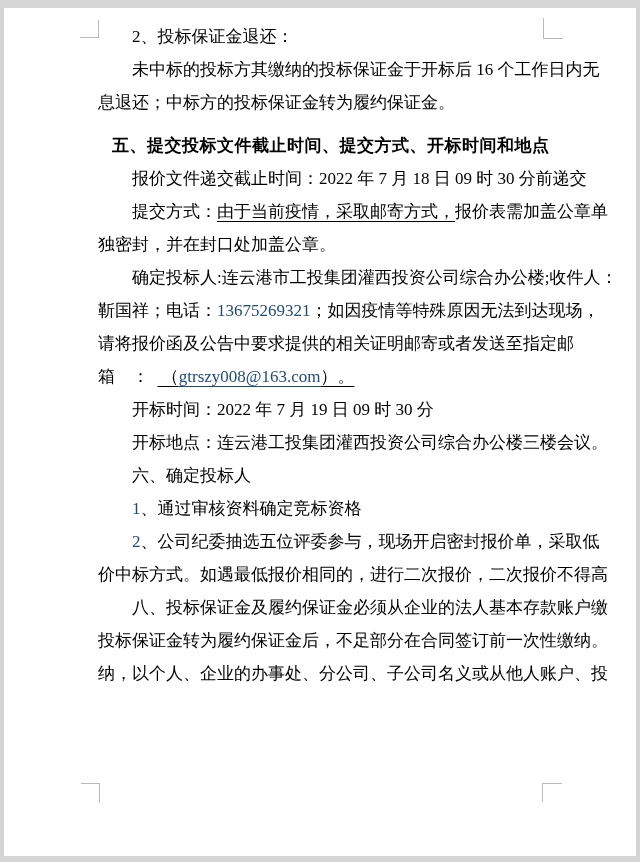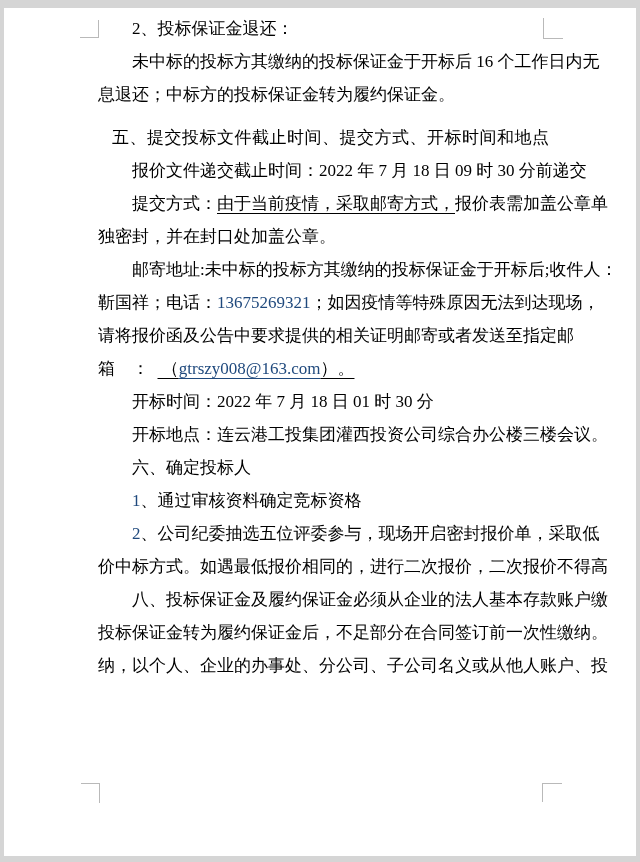--- a/index.html
+++ b/index.html
@@ -7,27 +7,27 @@
     width:640px;height:862px;position:relative;
     background:#d5d5d5;
     font-family:"Liberation Serif","DejaVu Serif",serif;
     overflow:hidden;
   }
   .page{
     position:absolute;left:4px;top:8px;width:632px;height:848px;
     background:#ffffff;
   }
   .content{
-    position:absolute;left:94px;top:4px;width:452px;
+    position:absolute;left:94px;top:12px;width:452px;
     color:#000000;font-size:17px;line-height:33px;
     text-align:left;white-space:nowrap;
   }
   .line{height:33px;}
   .line.indent{padding-left:34px;}
-  .line.heading{padding-left:14px;margin-top:10px;font-weight:normal;letter-spacing:0.5px;}
+  .line.heading{padding-left:14px;margin-top:10px;font-weight:bold;letter-spacing:0.5px;}
   .run.u{text-decoration:underline;text-underline-offset:4px;}
   .run.num{color:var(--num-color,#1f497d);}
   
   .mark{position:absolute;}
   .mark-tl{left:76px;top:12px;width:18px;height:17px;
     border-right:1px solid #b9b9b9;border-bottom:1px solid #b9b9b9;}
   .mark-tr{left:539px;top:10px;width:19px;height:20px;
     border-left:1px solid #b9b9b9;border-bottom:1px solid #b9b9b9;}
   .mark-bl{left:77px;top:775px;width:18px;height:19px;
     border-right:1px solid #b9b9b9;border-top:1px solid #b9b9b9;}
@@ -43,25 +43,25 @@
   <div class="mark mark-bl"></div>
   <div class="mark mark-br"></div>
   <div class="content" id="doc-content">
       <div class="line indent"><span class="run">2、投标保证金退还：</span></div>
       <div class="line indent"><span class="run">未中标的投标方其缴纳的投标保证金于开标后 16 个工作日内无</span></div>
       <div class="line"><span class="run">息退还；中标方的投标保证金转为履约保证金。</span></div>
       <div class="line heading"><span class="run b">五、提交投标文件截止时间、提交方式、开标时间和地点</span></div>
       <div class="line indent"><span class="run">报价文件递交截止时间：2022 年 7 月 18 日 09 时 30 分前递交</span></div>
       <div class="line indent"><span class="run">提交方式：</span><span class="run u">由于当前疫情，采取邮寄方式，</span><span class="run">报价表需加盖公章单</span></div>
       <div class="line"><span class="run">独密封，并在封口处加盖公章。</span></div>
-      <div class="line indent"><span class="run">邮寄地址:未中标的投标方其缴纳的投标保证金于开标后;收件人：</span></div>
+      <div class="line indent"><span class="run">确定投标人:连云港市工投集团灌西投资公司综合办公楼;收件人：</span></div>
       <div class="line"><span class="run">靳国祥；电话：</span><span class="run num">13675269321</span><span class="run">；如因疫情等特殊原因无法到达现场，</span></div>
       <div class="line"><span class="run">请将报价函及公告中要求提供的相关证明邮寄或者发送至指定邮</span></div>
       <div class="line"><span class="run">箱</span><span class="run"> ： </span><span class="run u">&nbsp;（</span><span class="run u num">gtrszy008@163.com</span><span class="run u">）。</span></div>
-      <div class="line indent"><span class="run">开标时间：2022 年 7 月 18 日 01 时 30 分</span></div>
+      <div class="line indent"><span class="run">开标时间：2022 年 7 月 19 日 09 时 30 分</span></div>
       <div class="line indent"><span class="run">开标地点：连云港工投集团灌西投资公司综合办公楼三楼会议。</span></div>
       <div class="line indent"><span class="run">六、确定投标人</span></div>
       <div class="line indent"><span class="run num">1</span><span class="run">、通过审核资料确定竞标资格</span></div>
       <div class="line indent"><span class="run num">2</span><span class="run">、公司纪委抽选五位评委参与，现场开启密封报价单，采取低</span></div>
       <div class="line"><span class="run">价中标方式。如遇最低报价相同的，进行二次报价，二次报价不得高</span></div>
       <div class="line indent"><span class="run">八、投标保证金及履约保证金必须从企业的法人基本存款账户缴</span></div>
       <div class="line"><span class="run">投标保证金转为履约保证金后，不足部分在合同签订前一次性缴纳。</span></div>
       <div class="line"><span class="run">纳，以个人、企业的办事处、分公司、子公司名义或从他人账户、投</span></div>
     </div>
 </div>

